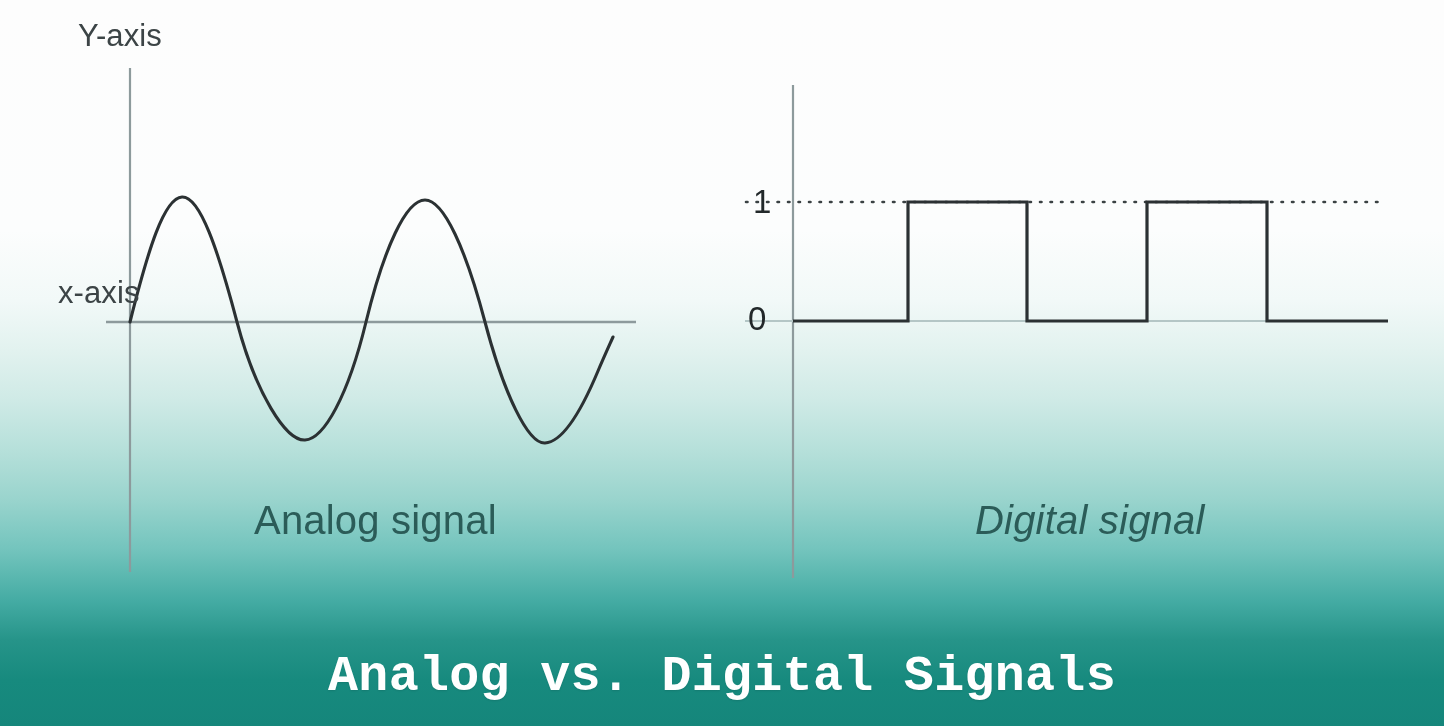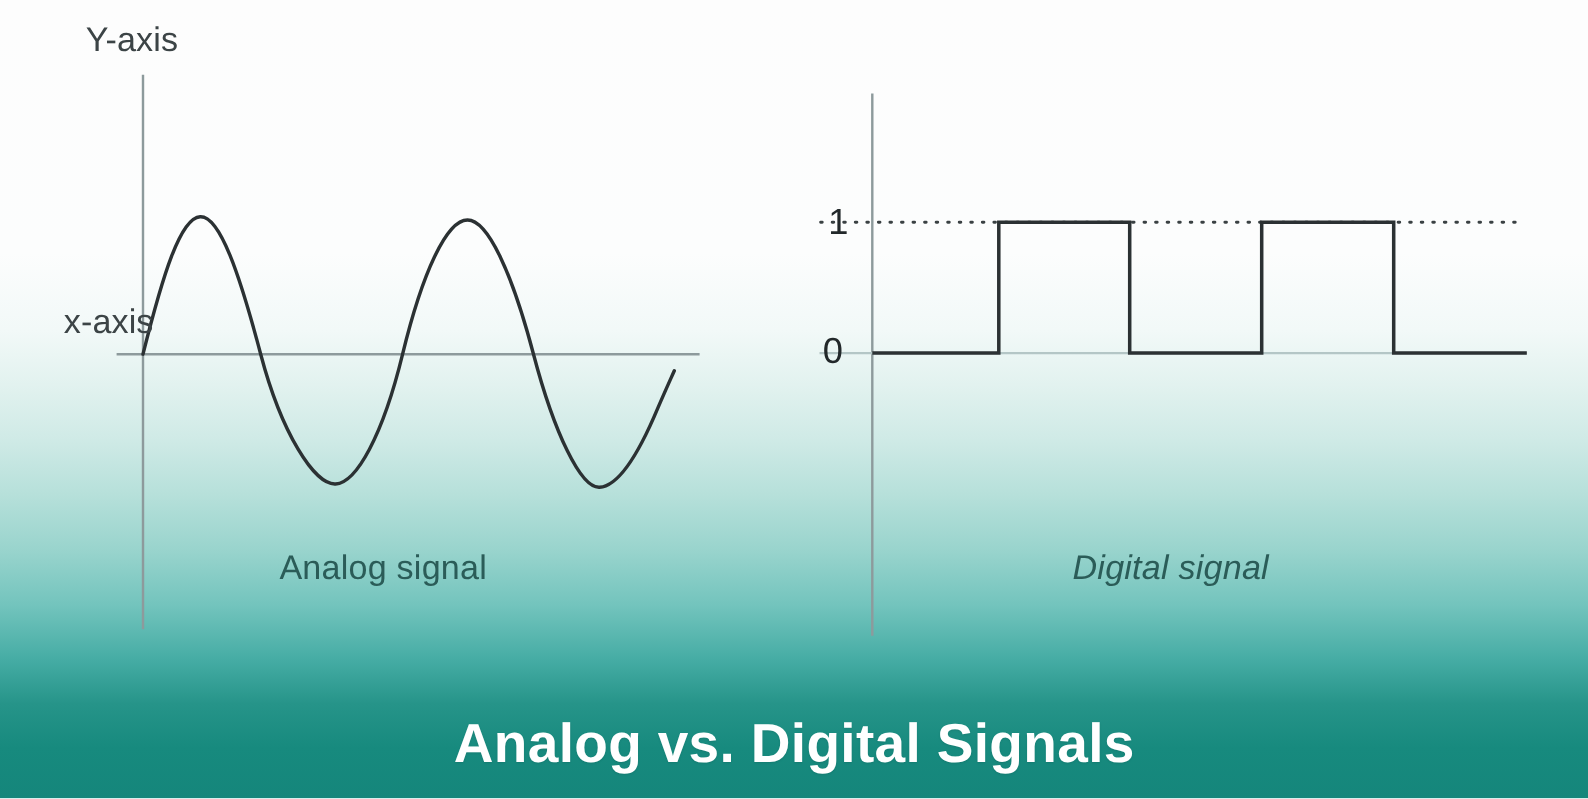--- a/index.html
+++ b/index.html
@@ -53,36 +53,36 @@
   .axis-label {
     font-size: 31px;
     color: #3c4446;
     letter-spacing: 0.1px;
   }
   .tick-label {
     font-size: 33px;
     color: #22282a;
   }
   .caption {
-    font-size: 31px;
+    font-size: 40px;
     color: #2b5c58;
     letter-spacing: 0.2px;
   }
   #title-bar {
     position: absolute;
     left: 0;
     top: 626px;
     width: 1444px;
     height: 100px;
     display: flex;
     align-items: center;
     justify-content: center;
   }
   #title-text {
-    font-family: Liberation Sans, sans-serif;
+    font-family: Liberation Mono, monospace;
     font-size: 50px;
     font-weight: bold;
     color: #ffffff;
     letter-spacing: 0.3px;
     text-shadow: 0 1px 2px rgba(0,0,0,0.10);
   }
 </style>
 </head>
 <body>
 

